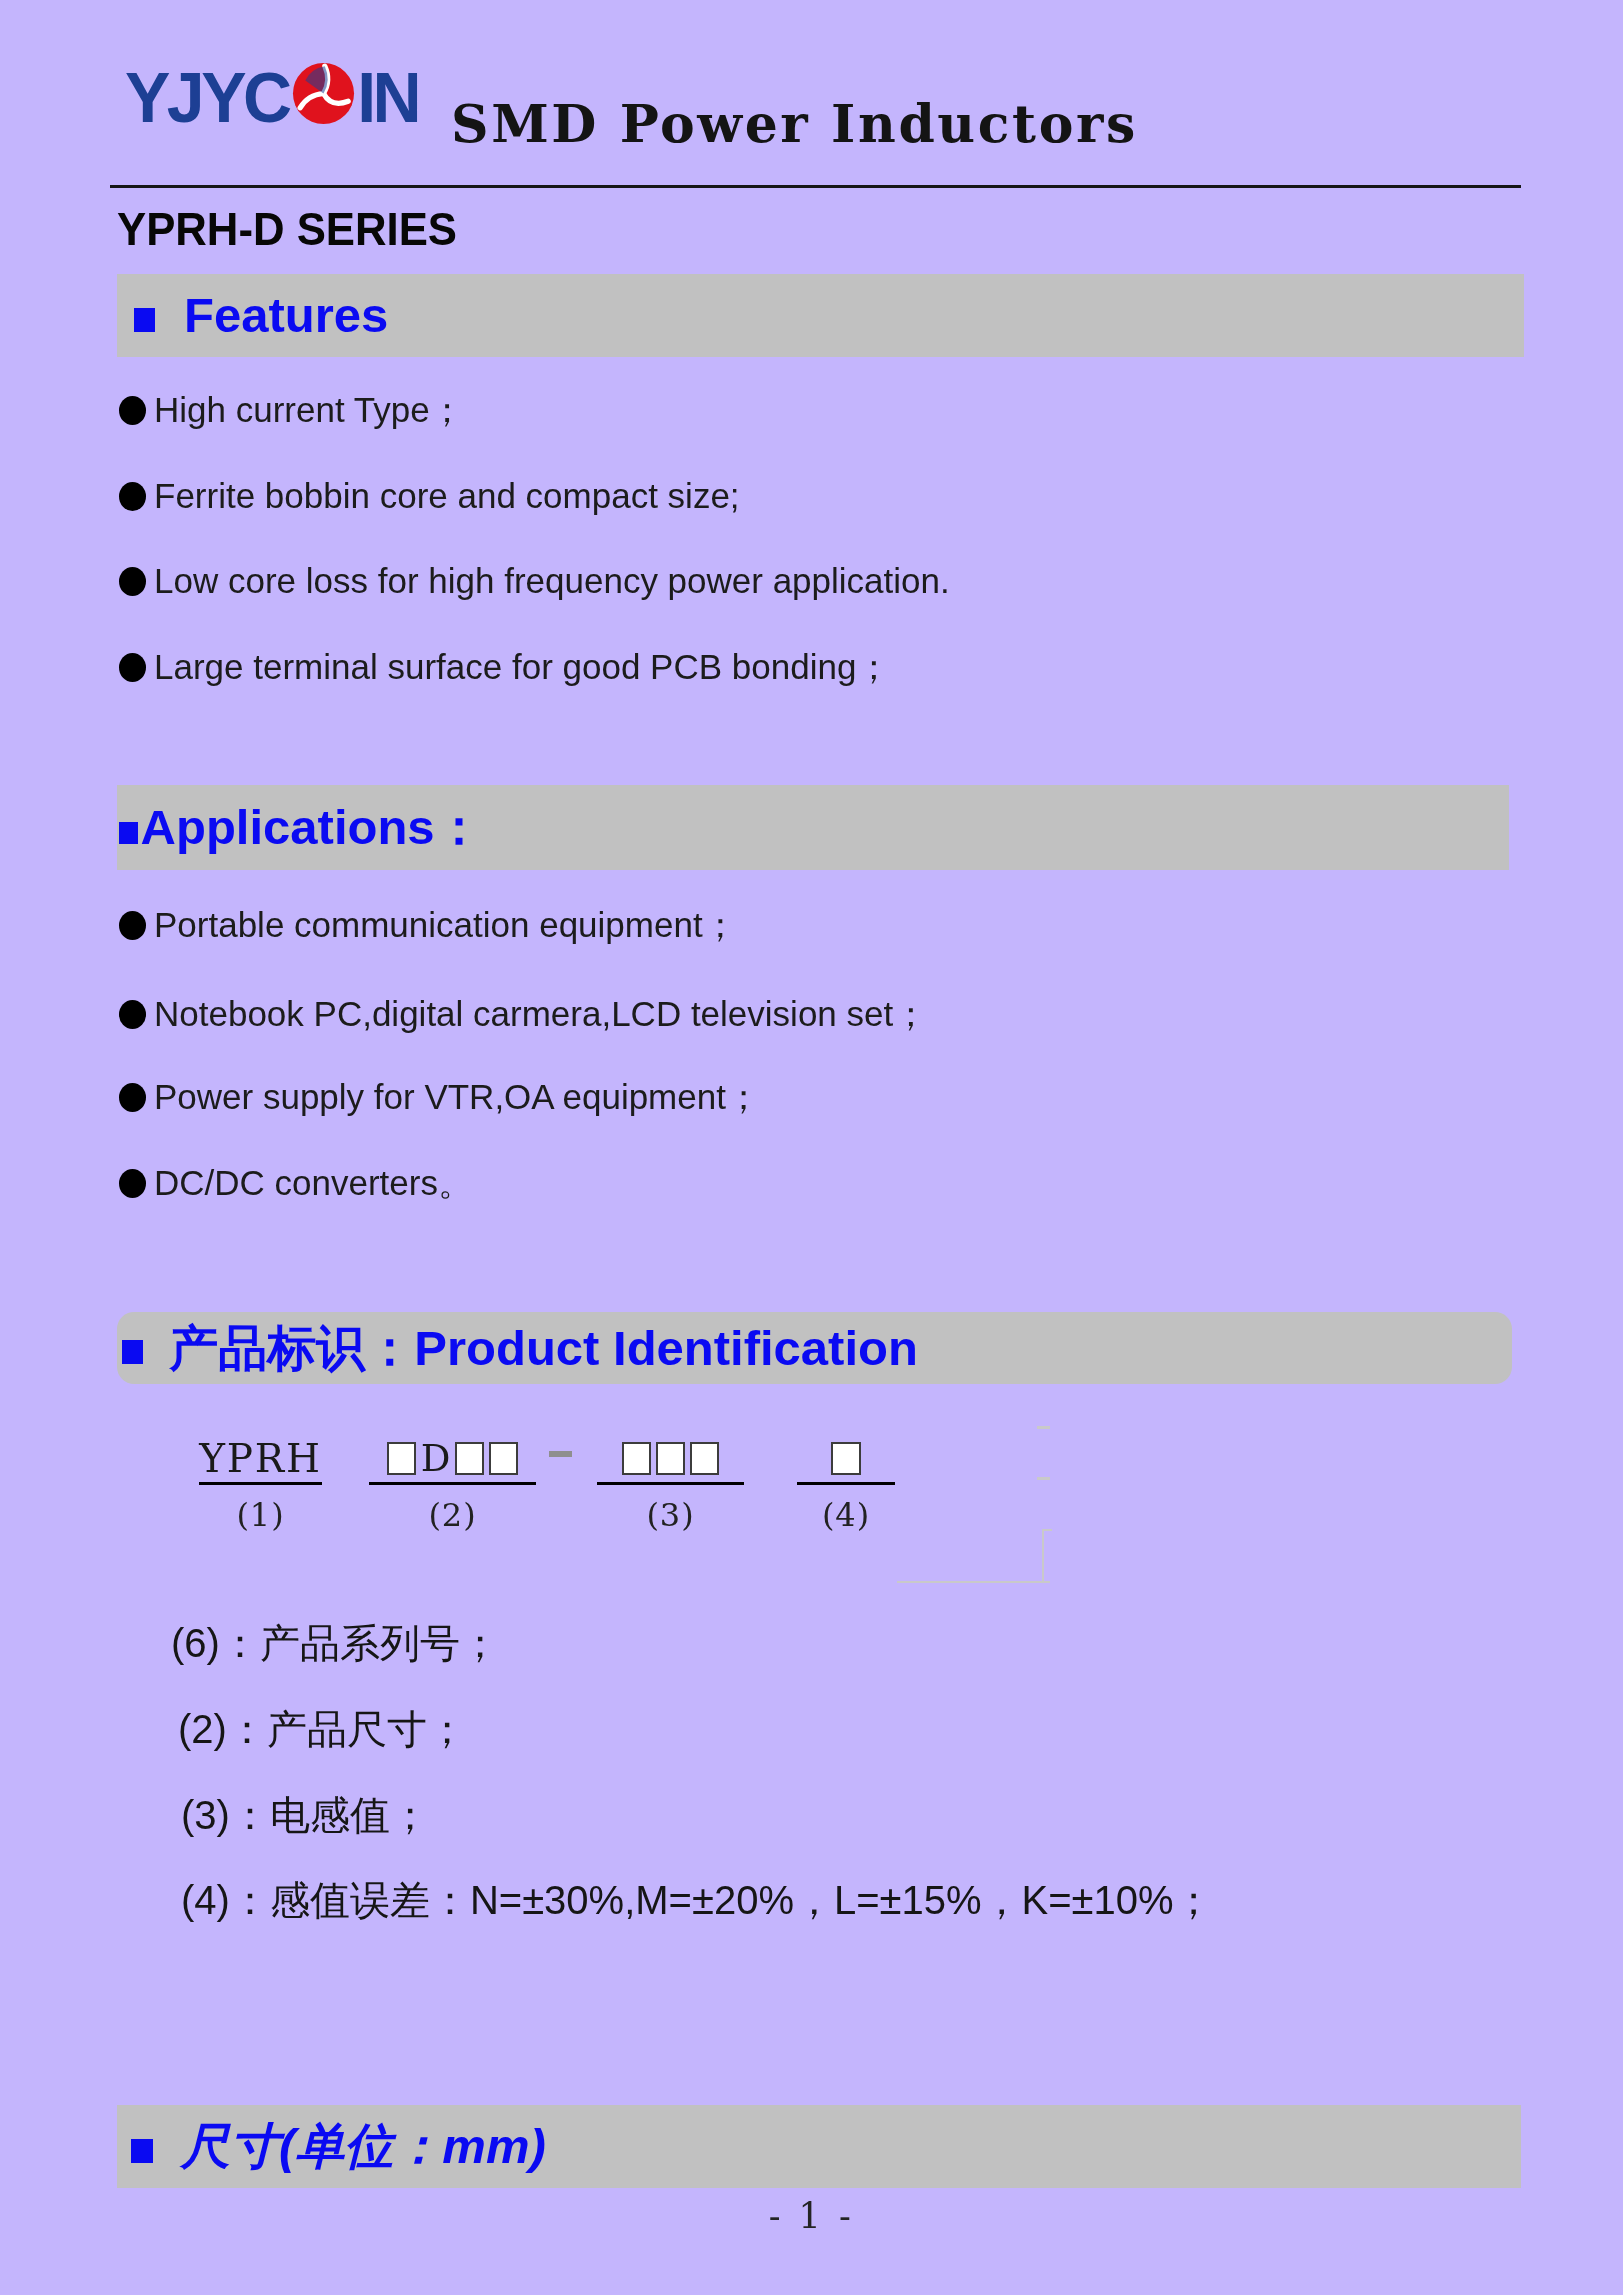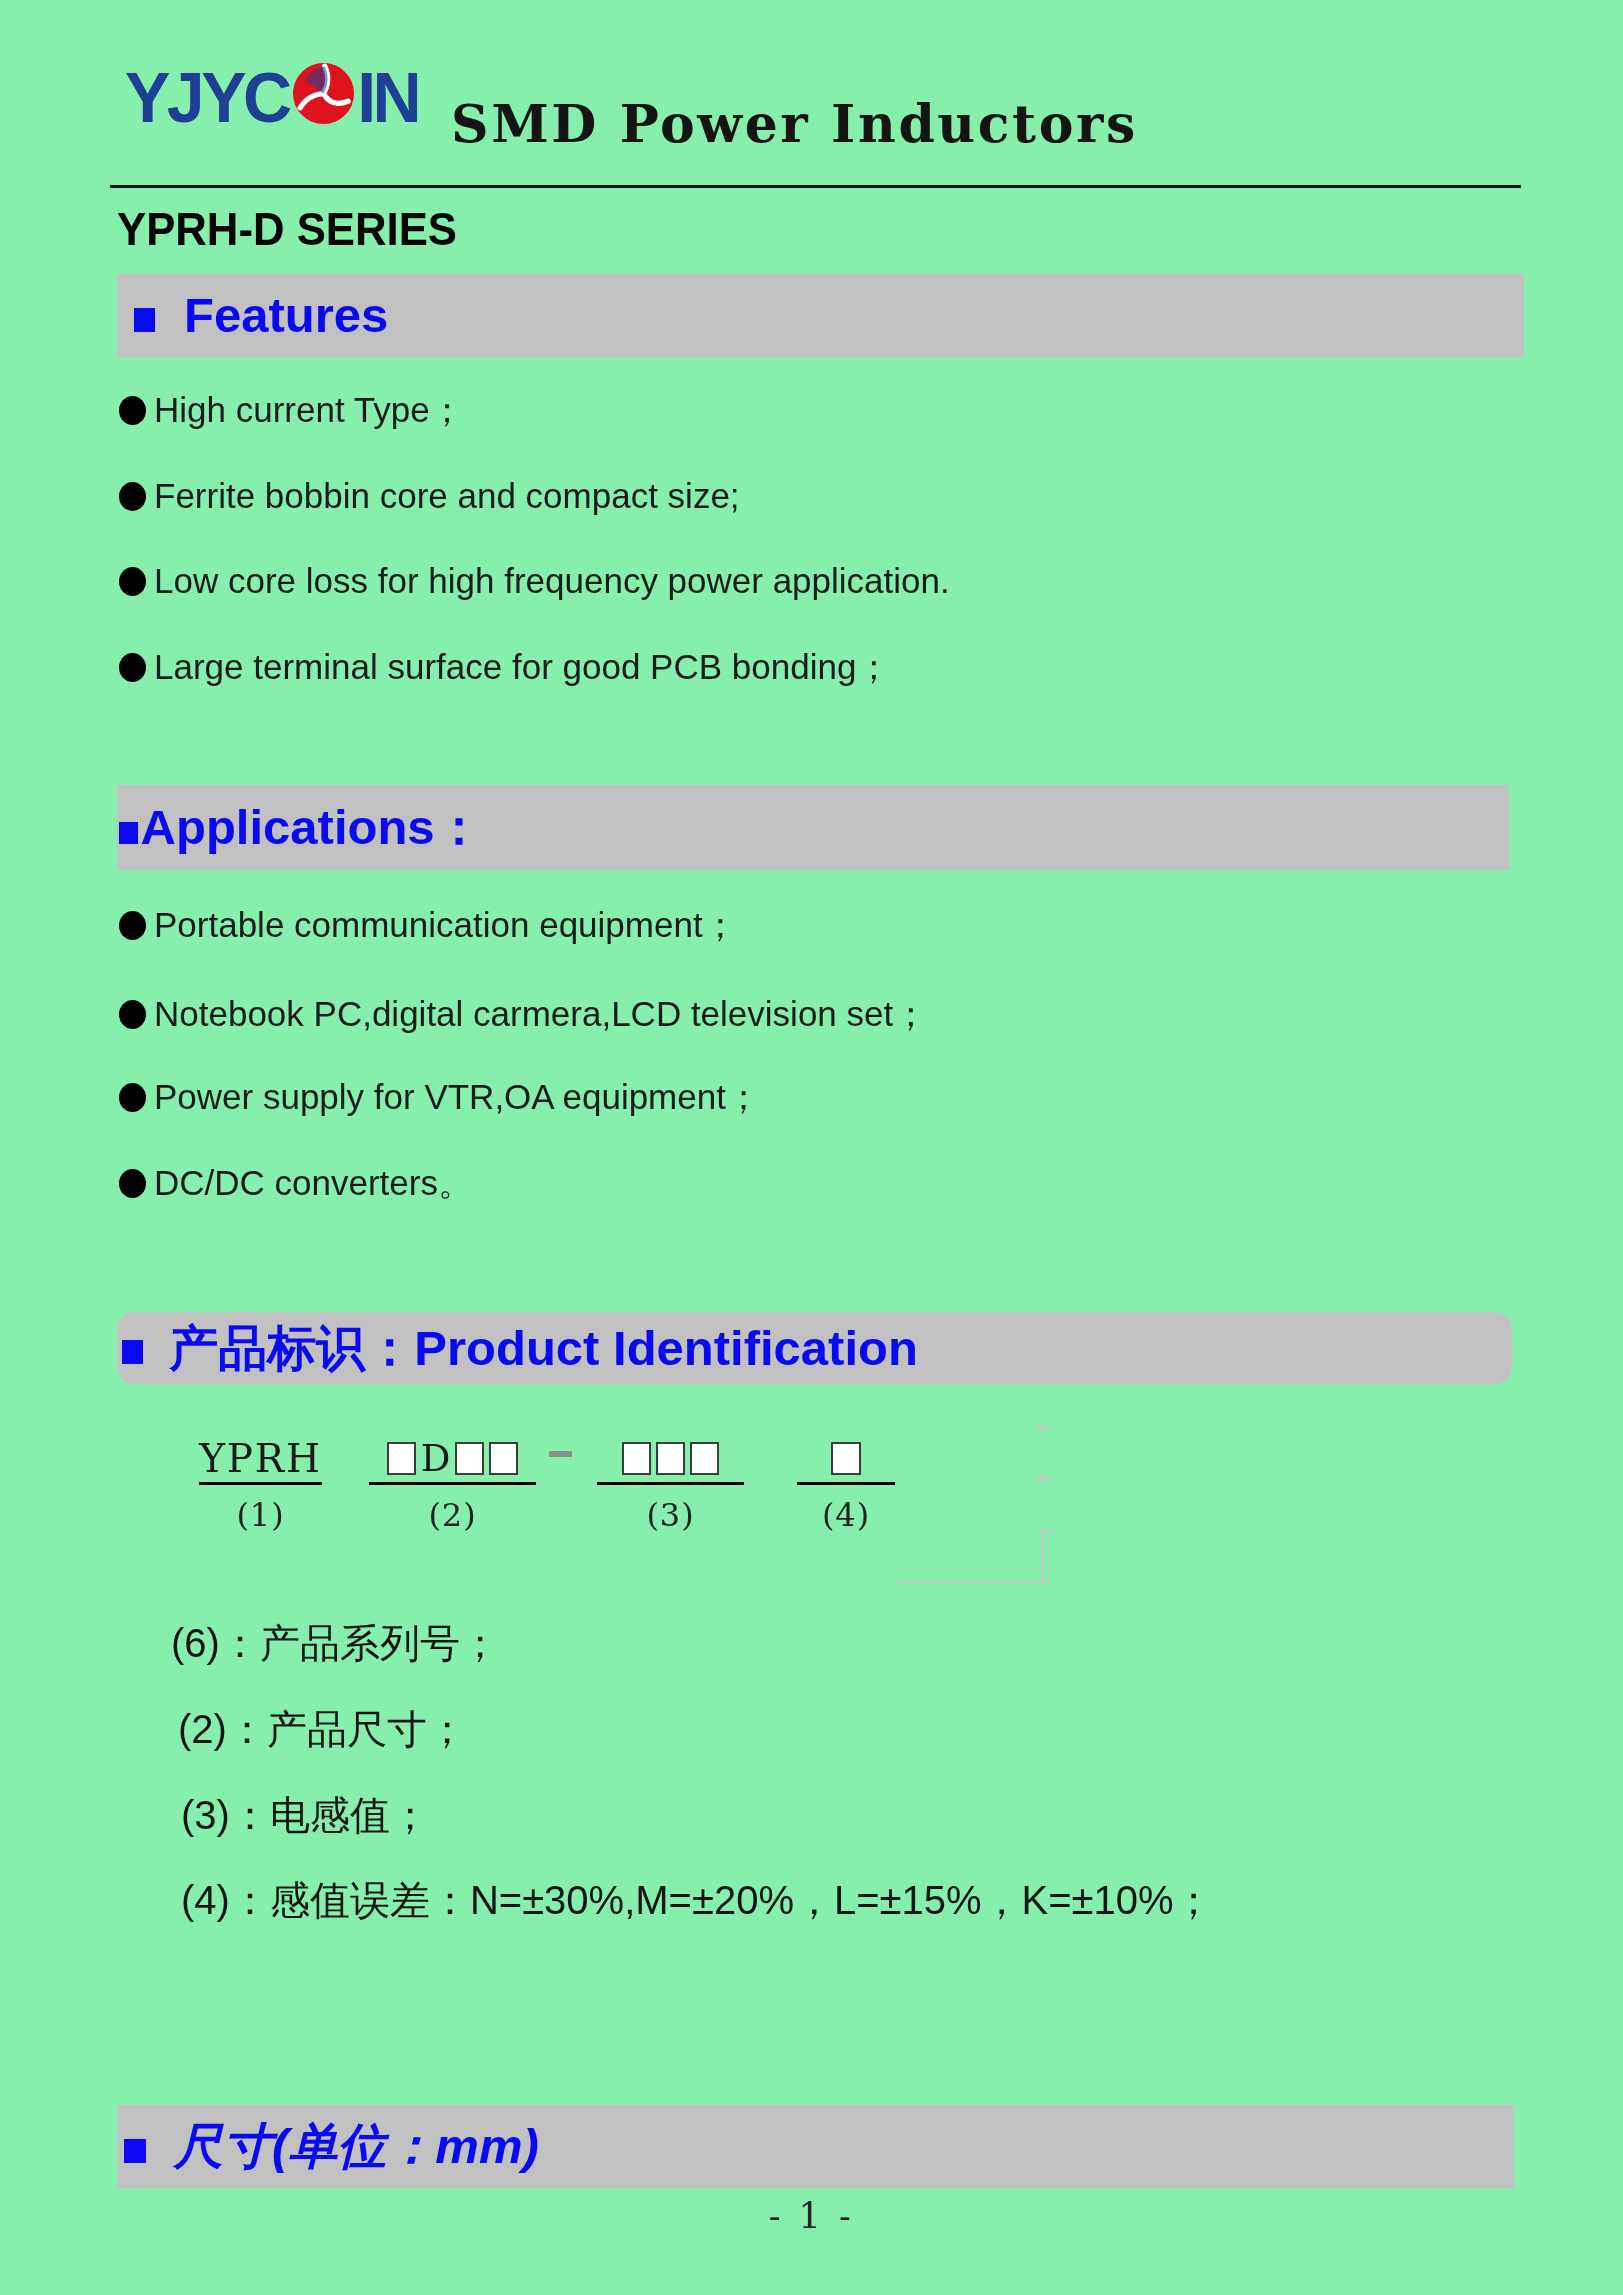--- a/index.html
+++ b/index.html
@@ -1,16 +1,16 @@
 <!DOCTYPE html>
 <html style="font-size:14px"><head>
 <meta charset="utf-8">
 <style>
   html,body{margin:0;padding:0;background:#ffffff;}
-  .page{position:relative;width:1623px;height:2295px;background:#86efac;overflow:hidden;
+  .page{position:relative;width:1623px;height:2295px;background:#c4b5fd;overflow:hidden;
         font-family:"Liberation Sans",sans-serif;color:#1a1a1a;}
 
   
   .logo{position:absolute;left:125px;top:51px;height:91px;display:flex;align-items:center;}
   .logo-word{font-weight:800;font-size:68px;line-height:68px;color:#1d3f94;
              letter-spacing:-3.5px;transform:scaleY(1.04);}
   .logo-coin{width:65px;height:65px;margin:0 0.9px 5.3px 2.6px;}
   .doc-title{position:absolute;left:451px;top:93px;font-family:"DejaVu Serif","Liberation Serif",serif;
              font-size:52px;color:#141414;letter-spacing:2.6px;white-space:nowrap;font-weight:bold;}
   .top-rule{position:absolute;left:110px;top:185px;width:1411px;height:2.6px;background:#161616;}
@@ -20,21 +20,21 @@
   
   .banner{position:absolute;left:117px;width:1390px;background:#c1c1c1;display:flex;align-items:center;}
   .banner-text{color:#0a0af2;font-weight:700;font-size:49px;line-height:49px;white-space:nowrap;}
   .sq{flex:none;background:#0a0af2;}
   .banner-features{top:274px;height:83px;padding-left:17px;}
   .banner-features .sq{width:21px;height:24px;margin:8.8px 29px 0 0;}
   .banner-applications{top:785px;height:85px;padding-left:2px;}
   .banner-applications .sq{width:19px;height:22px;margin:10.5px 2.6px 0 0;}
   .banner-productid{top:1312px;height:72px;padding-left:5.3px;border-radius:17px;}
   .banner-productid .sq{width:21px;height:24px;margin:7px 26px 0 0;}
-  .banner-dimensions{top:2105px;height:83px;padding-left:7px;}
+  .banner-dimensions{top:2105px;height:83px;padding-left:14px;}
   .banner-dimensions .sq{width:22px;height:24.5px;margin:8.8px 28px 0 0;}
   .banner-dimensions .banner-text{font-style:italic;}
 
   
   .item{position:absolute;left:119px;display:flex;align-items:center;gap:8px;
         font-size:35px;line-height:47px;color:#1c1c1c;white-space:nowrap;}
   .dot{flex:none;width:27px;height:29px;background:#000;border-radius:50%;margin-top:1.8px;}
 
   
   .code-group{position:absolute;text-align:center;}

